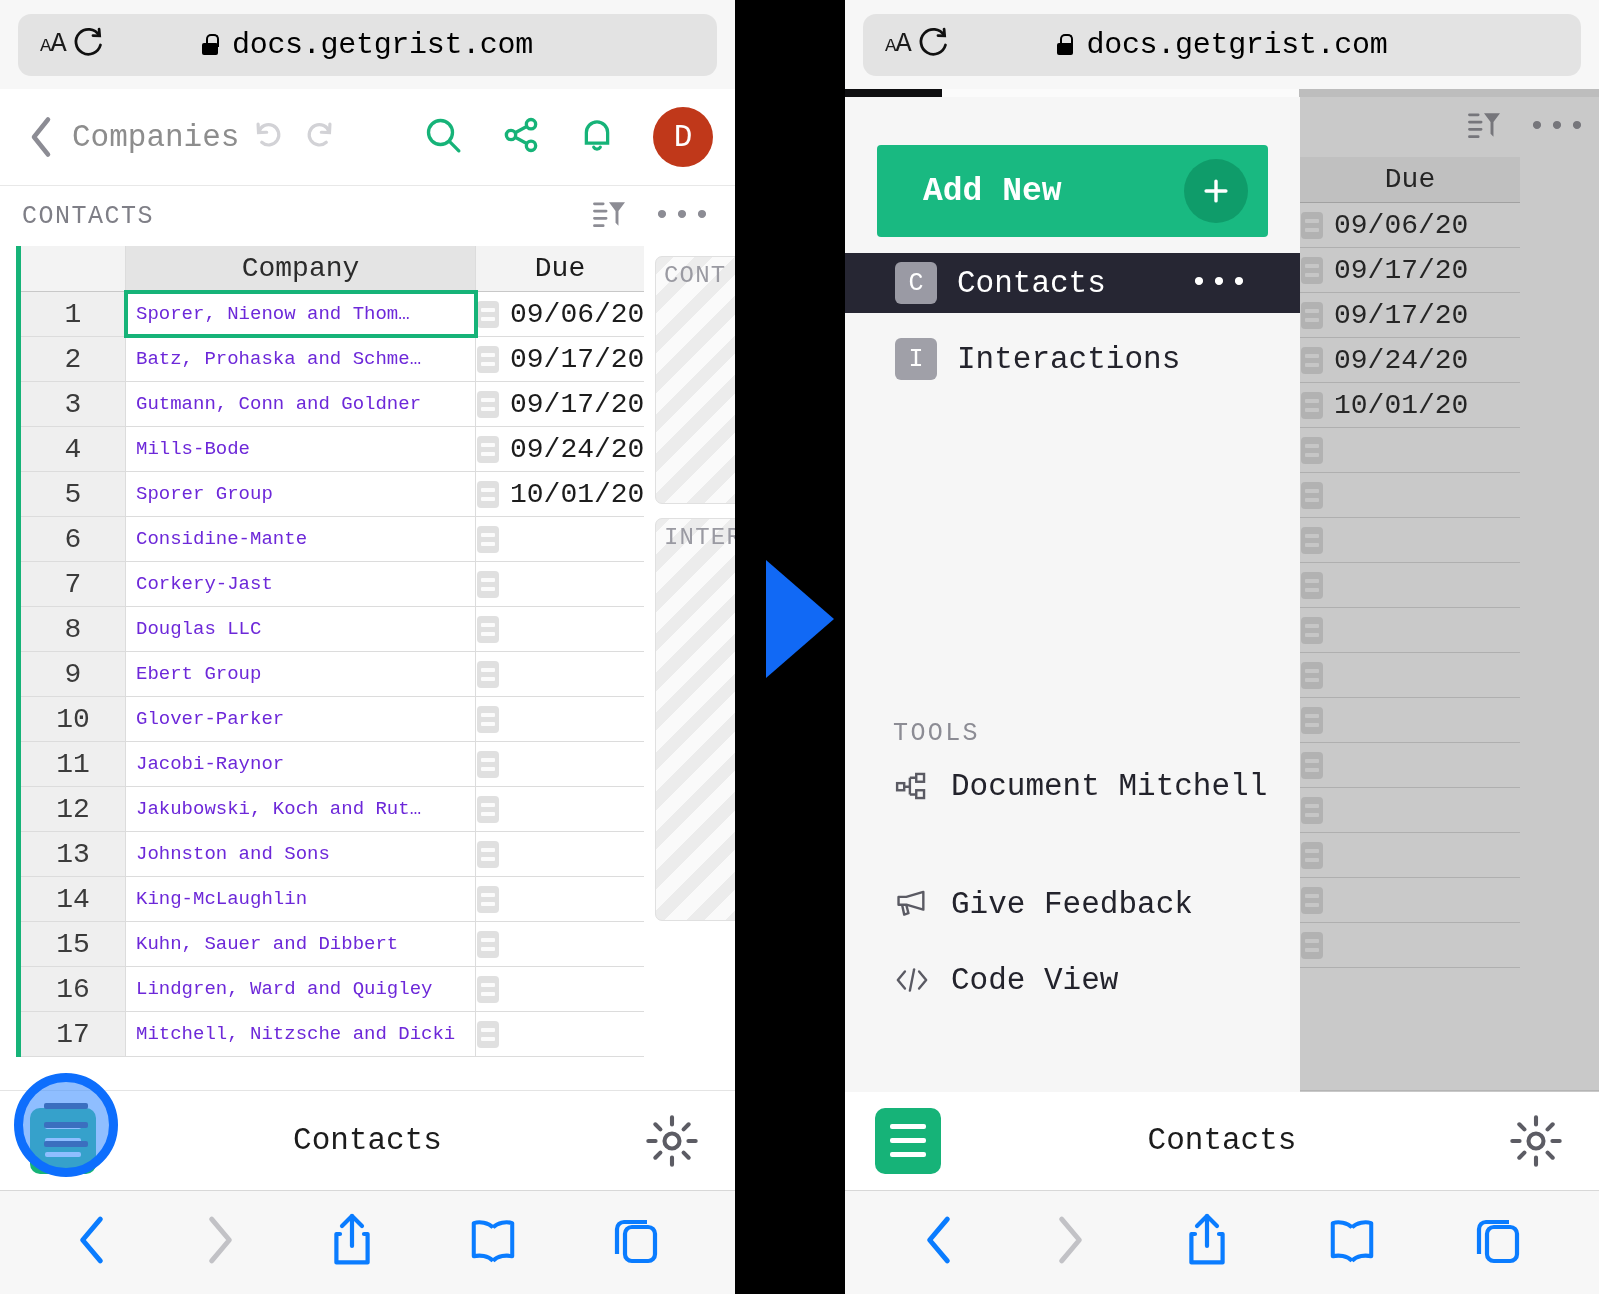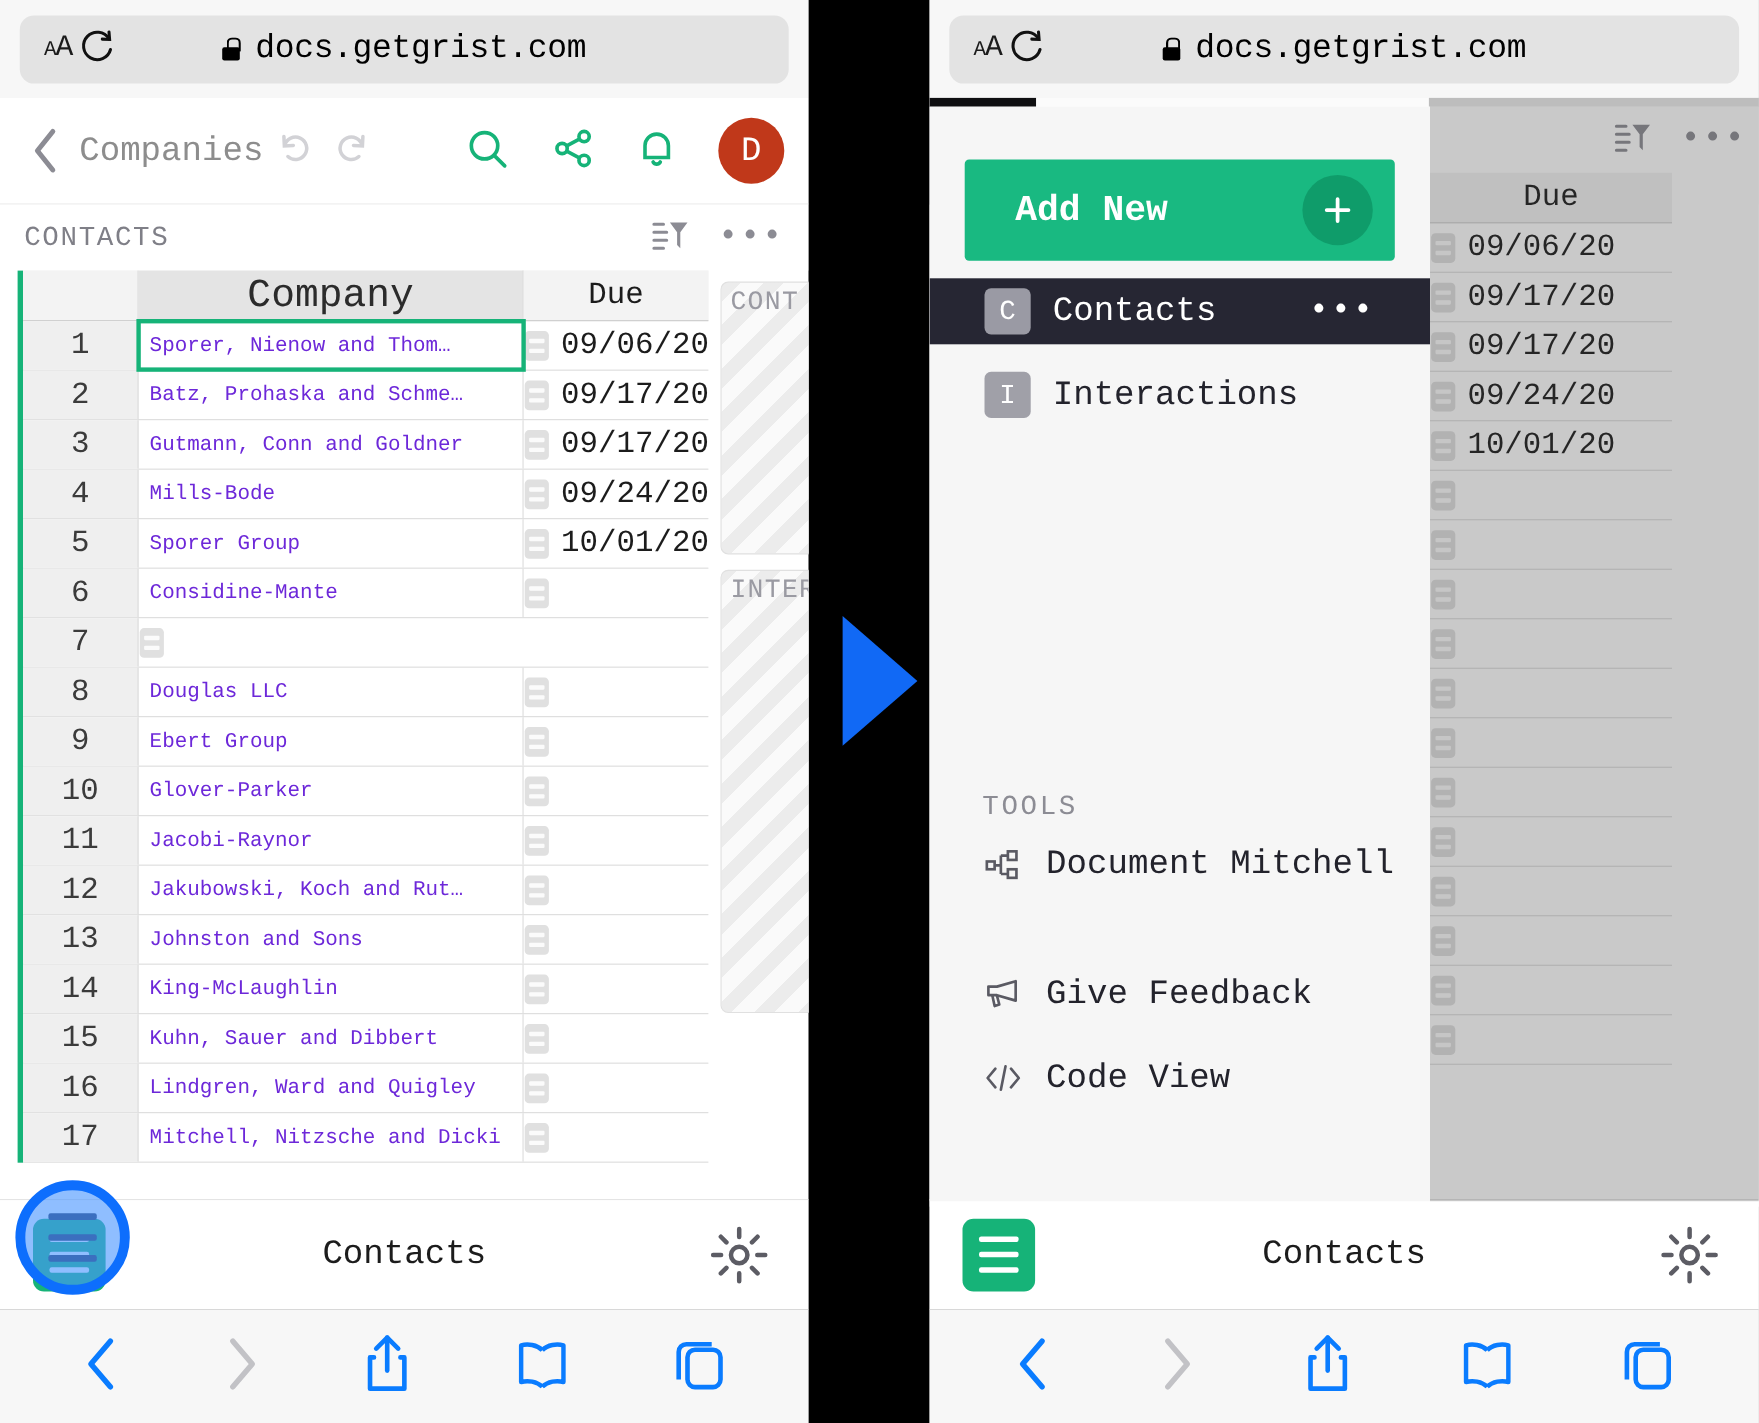--- a/index.html
+++ b/index.html
@@ -84,21 +84,21 @@
     font-size: 28px; color: #3b3b3b;
   }
   .grow.header .cnum { background: #f3f3f3; }
   .ccomp {
     width: 350px; flex: none; border-right: 1px solid #dcdcdc;
     display: flex; align-items: center; padding-left: 10px;
     font-size: 19px; color: #6d28d9; white-space: nowrap; overflow: hidden;
   }
   .grow.header .ccomp {
     justify-content: center; padding-left: 0; background: #e4e4e4;
-    color: #2b2b2b; font-size: 36px;
+    color: #2b2b2b; font-size: 28px;
   }
   .cdue {
     flex: 1; display: flex; align-items: center; gap: 11px; padding-left: 1px;
     font-size: 28px; color: #1c1c1c;
   }
   .grow.header .cdue { justify-content: center; padding-left: 0; background: #f3f3f3; }
   .ref-chip {
     width: 22px; height: 27px; flex: none; background: #e0e0e0; border-radius: 4px;
     position: relative;
   }
@@ -362,20 +362,21 @@
           <div class="grow">
             <div class="cnum">6</div>
             <div class="ccomp">Considine-Mante</div>
             <div class="cdue">
               <span class="ref-chip"></span>
               <span></span>
             </div>
           </div>
           <div class="grow">
             <div class="cnum">7</div>
+            <div class="ccomp">Corkery-Jast</div>
             <div class="cdue">
               <span class="ref-chip"></span>
               <span></span>
             </div>
           </div>
           <div class="grow">
             <div class="cnum">8</div>
             <div class="ccomp">Douglas LLC</div>
             <div class="cdue">
               <span class="ref-chip"></span>

